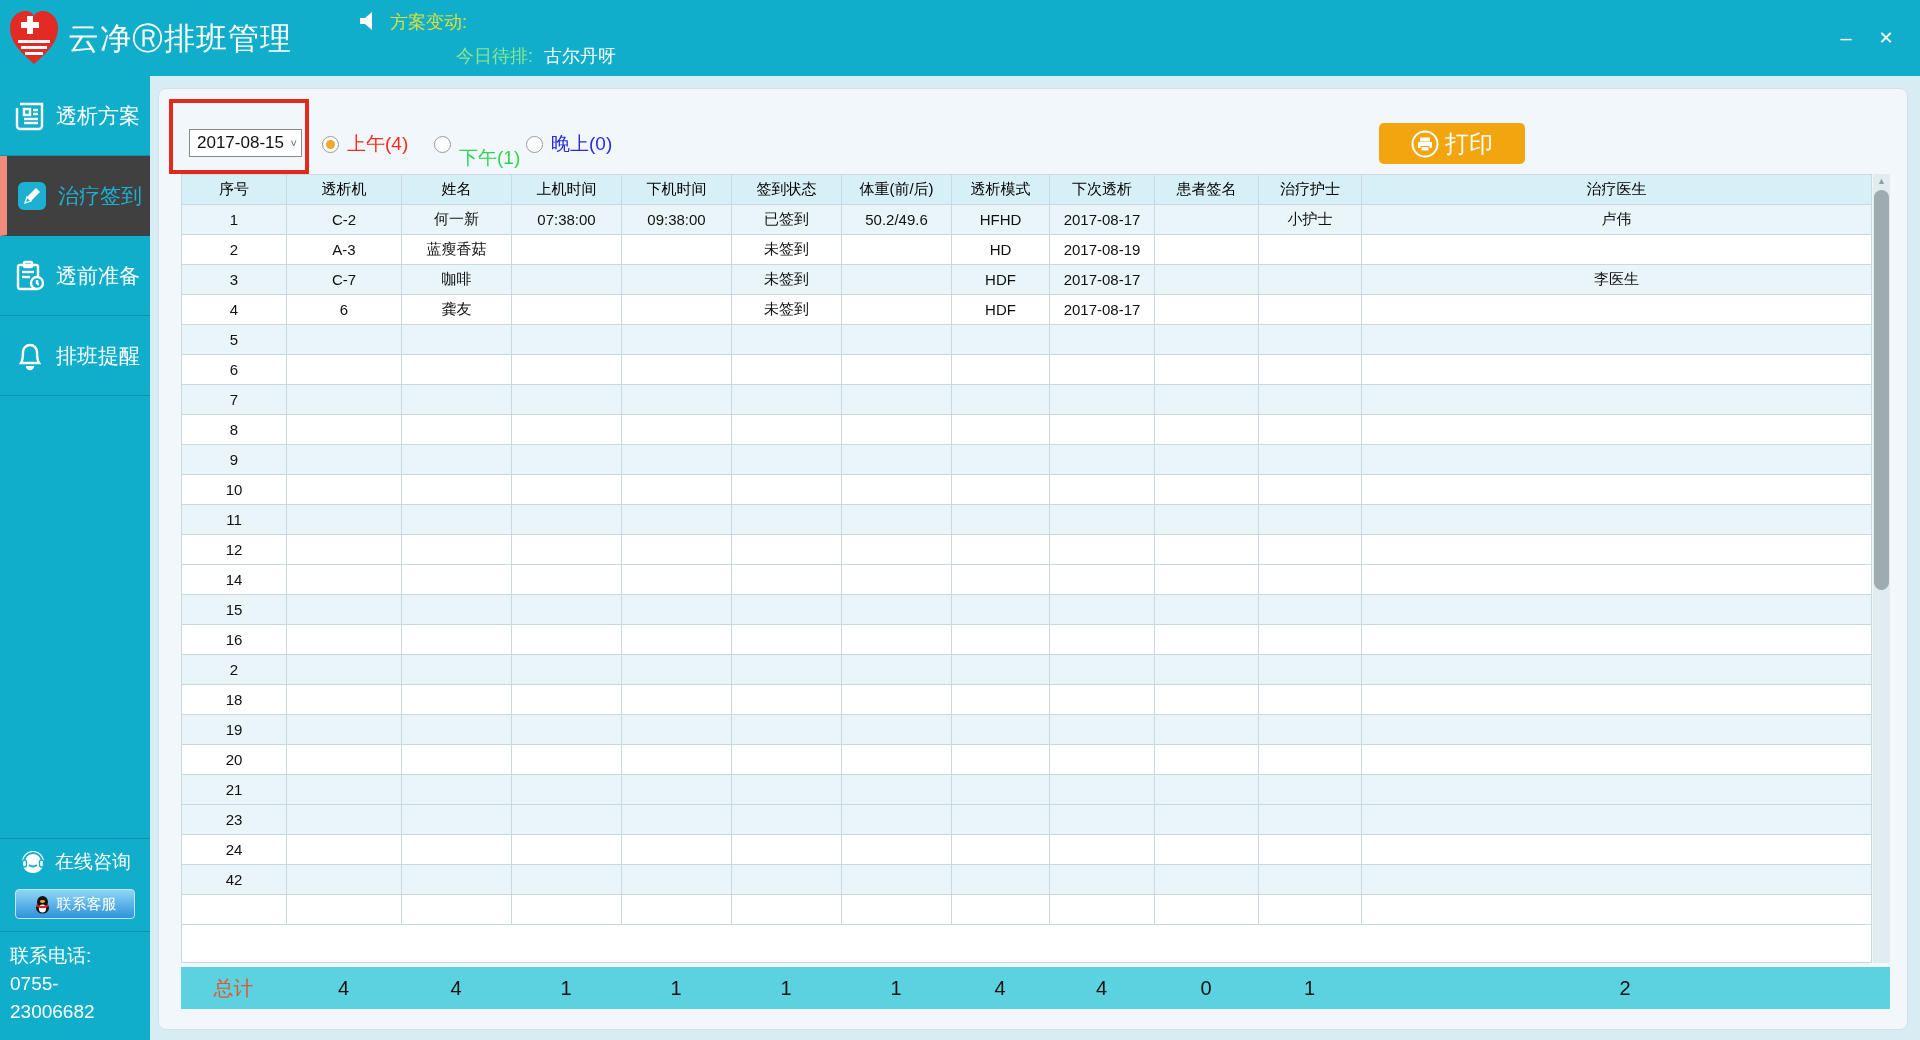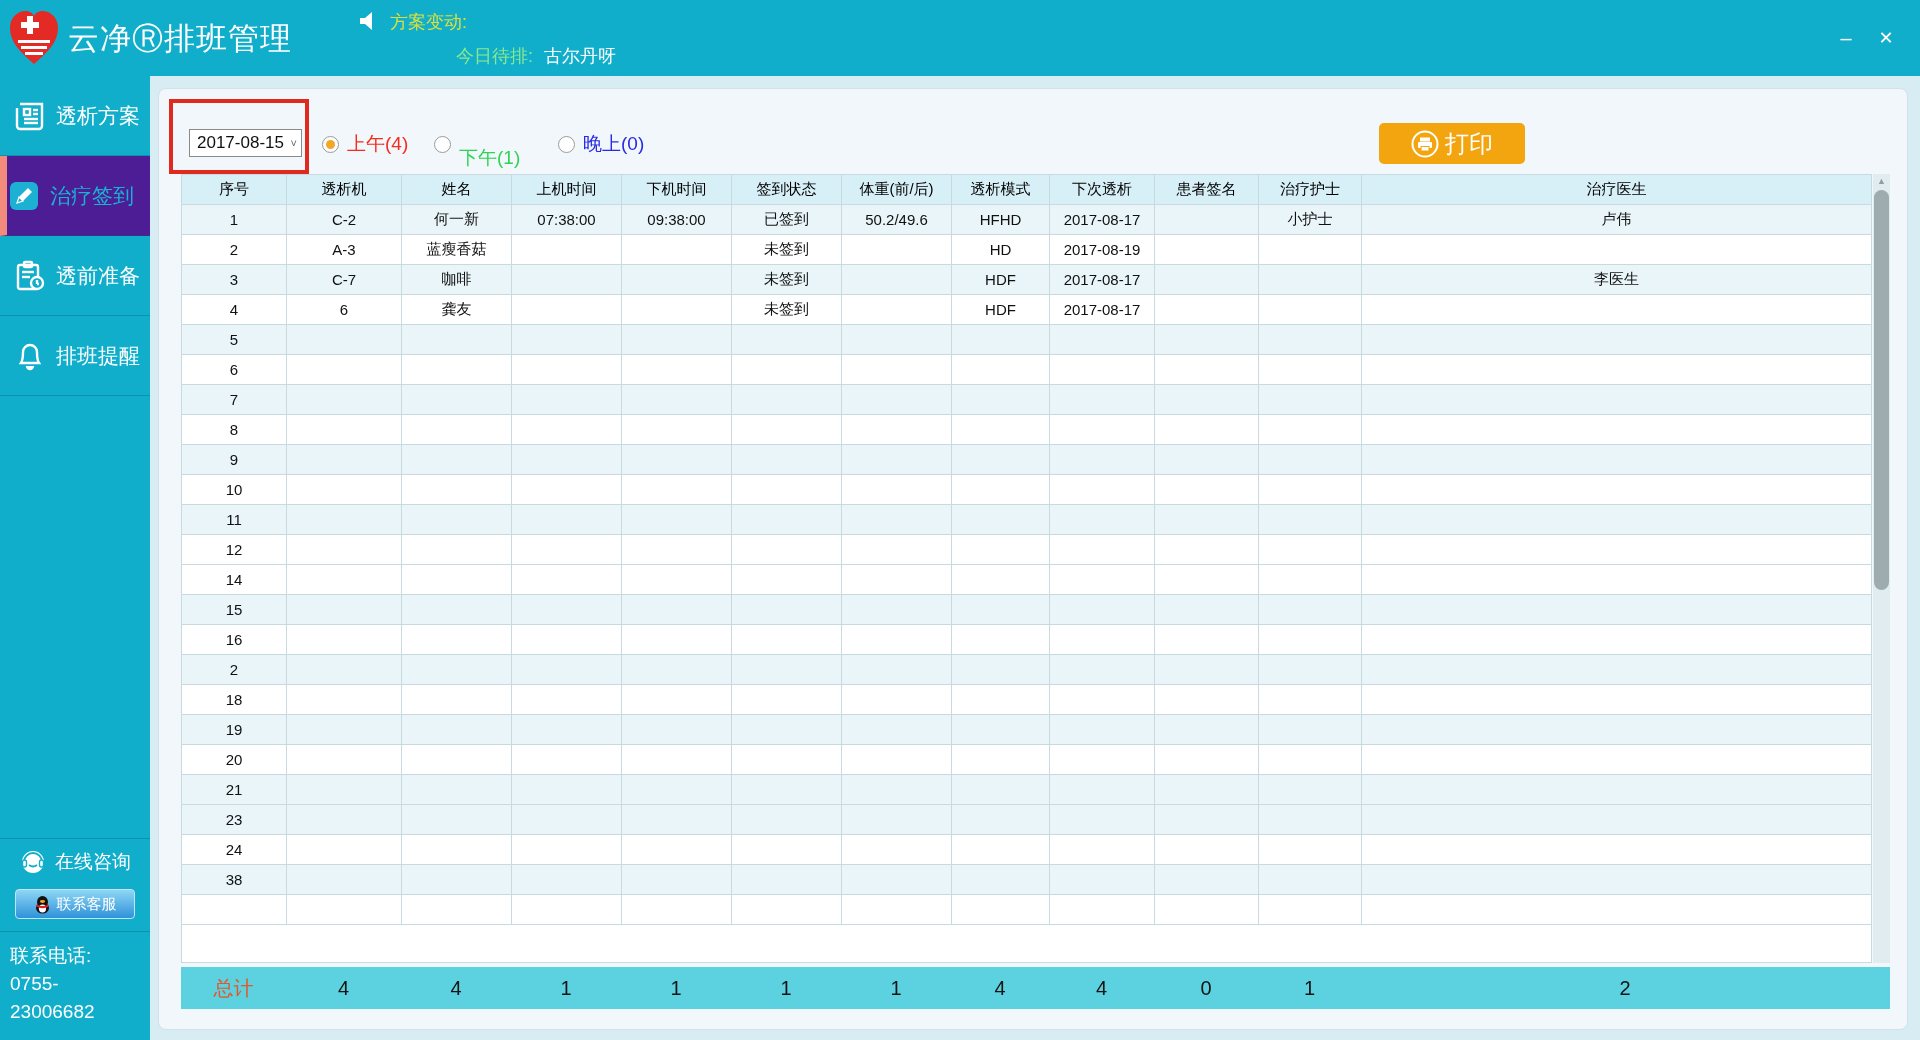--- a/index.html
+++ b/index.html
@@ -27,36 +27,36 @@
   .today-value{color:#fff;margin-left:6px;}
   .win-btn{position:absolute;top:22px;width:32px;height:32px;color:#fff;font-size:20px;line-height:32px;text-align:center;cursor:pointer;}
   .win-min{left:1830px;}
   .win-close{left:1870px;font-size:18px;}
 
   
   .sidebar{position:absolute;left:0;top:76px;width:150px;height:964px;background:var(--teal);z-index:4;}
   .side-item{height:80px;display:flex;align-items:center;gap:9px;padding-left:13px;color:#fff;border-bottom:1px solid rgba(8,90,110,.35);cursor:pointer;}
   .side-item .lbl{font-size:21px;white-space:nowrap;}
   .side-item svg{flex:0 0 auto;}
-  .side-item.selected{background:#4c1d95;color:#1CB1D3;border-left:7px solid #F28B7B;padding-left:0;}
+  .side-item.selected{background:#404040;color:#1CB1D3;border-left:7px solid #F28B7B;padding-left:8px;}
   .sidebar-bottom{position:absolute;left:0;bottom:0;width:150px;border-top:1px solid rgba(8,90,110,.35);}
   .consult-row{height:46px;display:flex;align-items:center;justify-content:center;gap:8px;color:#fff;font-size:19px;cursor:pointer;}
   .contact-btn{display:flex;align-items:center;justify-content:center;gap:6px;width:120px;height:30px;margin:4px auto 12px auto;
     background:linear-gradient(#8ED6F4,#2F92D9);border:1px solid #BFE6F7;border-radius:4px;color:#fff;font-size:15px;cursor:pointer;}
   .phone-block{border-top:1px solid rgba(8,90,110,.35);padding:10px 10px 14px 10px;color:#fff;font-size:19px;line-height:28px;}
 
   
   .panel{position:absolute;left:158px;top:88px;width:1750px;height:942px;background:var(--panel-bg);
     border:1px solid #D2E1E9;border-radius:8px;}
   .date-annotation{position:absolute;left:10px;top:10px;width:140px;height:75px;border:4px solid #E12A1E;}
   .date-select{position:absolute;left:30px;top:40px;width:113px;height:28px;background:#fff;border:1px solid #8a8a8a;
     display:flex;align-items:center;font-size:17px;color:#111;padding-left:7px;cursor:pointer;}
   .date-select .chev{margin-left:auto;margin-right:4px;color:#666;font-size:11px;}
   .shift-group{position:absolute;top:41px;height:28px;display:flex;align-items:center;gap:8px;cursor:pointer;}
-  .shift-0{left:163px;} .shift-1{left:275px;} .shift-2{left:399px;}
+  .shift-0{left:163px;} .shift-1{left:275px;} .shift-2{left:367px;}
   .radio-circle{width:17px;height:17px;border:1px solid #9a9a9a;border-radius:50%;background:#fff;position:relative;}
   .shift-group.selected .radio-circle::after{content:"";position:absolute;left:3px;top:3px;width:9px;height:9px;border-radius:50%;background:#F3A72A;}
   .shift-label{font-size:19px;}
   .print-btn{position:absolute;left:1220px;top:34px;width:146px;height:41px;background:#F2A50F;border-radius:5px;
     display:flex;align-items:center;justify-content:center;gap:6px;color:#fff;font-size:24px;cursor:pointer;}
 
   
   .tbl{position:absolute;left:22px;top:85px;width:1691px;height:789px;background:#fff;border:1px solid var(--grid);overflow:hidden;}
   .t-row{display:flex;height:30px;border-bottom:1px solid var(--grid);}
   .t-row.hdr{background:var(--hdr-bg);}
@@ -539,21 +539,21 @@
           <div class="t-cell" style="width: 110px;"></div>
           <div class="t-cell" style="width: 110px;"></div>
           <div class="t-cell" style="width: 110px;"></div>
           <div class="t-cell" style="width: 98px;"></div>
           <div class="t-cell" style="width: 105px;"></div>
           <div class="t-cell" style="width: 104px;"></div>
           <div class="t-cell" style="width: 103px;"></div>
           <div class="t-cell" style="width: 510px;"></div>
         </div>
         <div class="t-row odd">
-          <div class="t-cell" style="width: 105px;">38</div>
+          <div class="t-cell" style="width: 105px;">42</div>
           <div class="t-cell" style="width: 115px;"></div>
           <div class="t-cell" style="width: 110px;"></div>
           <div class="t-cell" style="width: 110px;"></div>
           <div class="t-cell" style="width: 110px;"></div>
           <div class="t-cell" style="width: 110px;"></div>
           <div class="t-cell" style="width: 110px;"></div>
           <div class="t-cell" style="width: 98px;"></div>
           <div class="t-cell" style="width: 105px;"></div>
           <div class="t-cell" style="width: 104px;"></div>
           <div class="t-cell" style="width: 103px;"></div>

